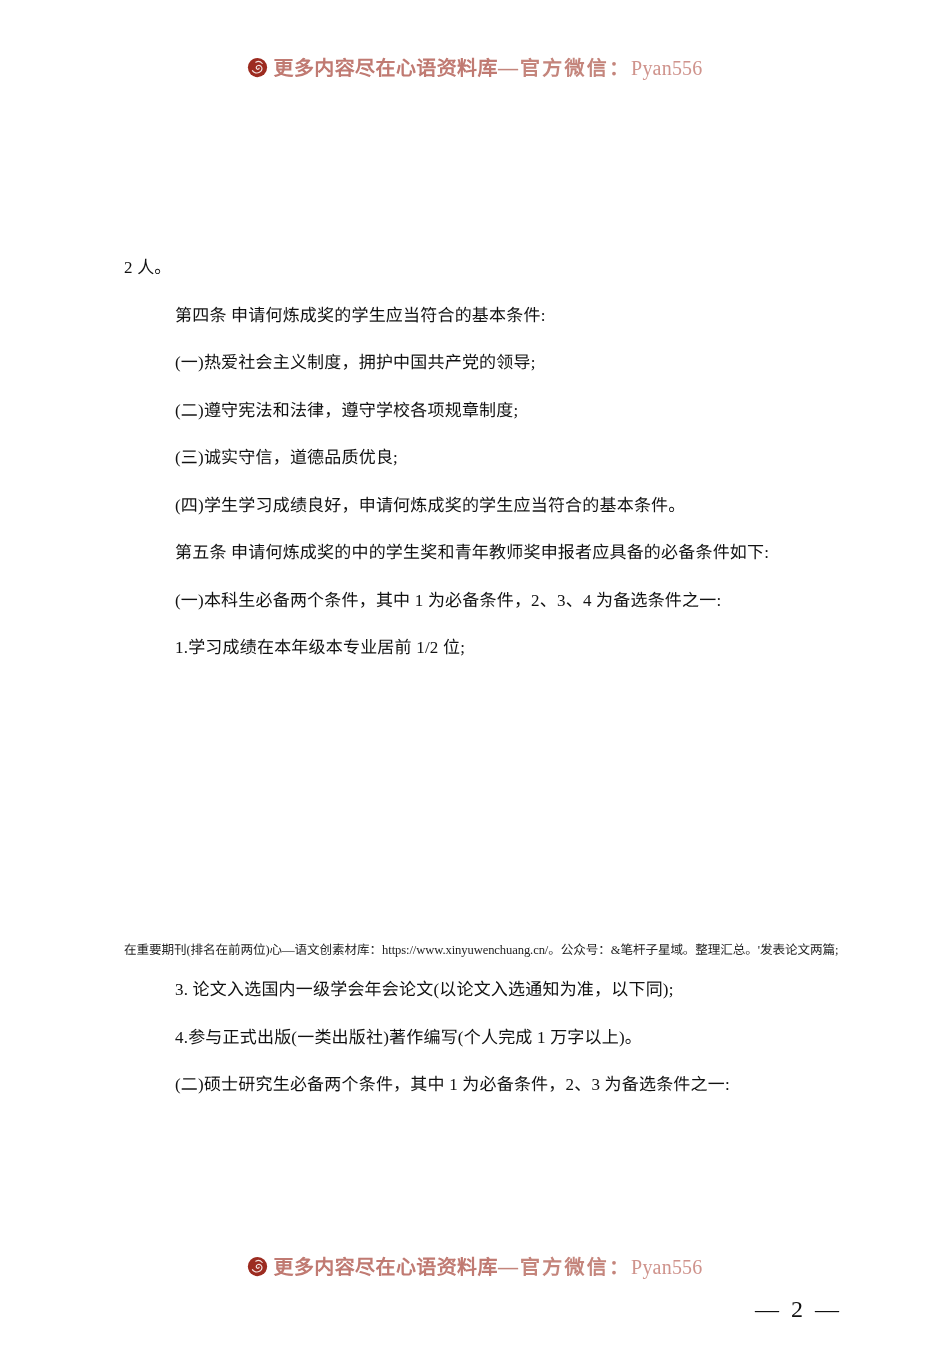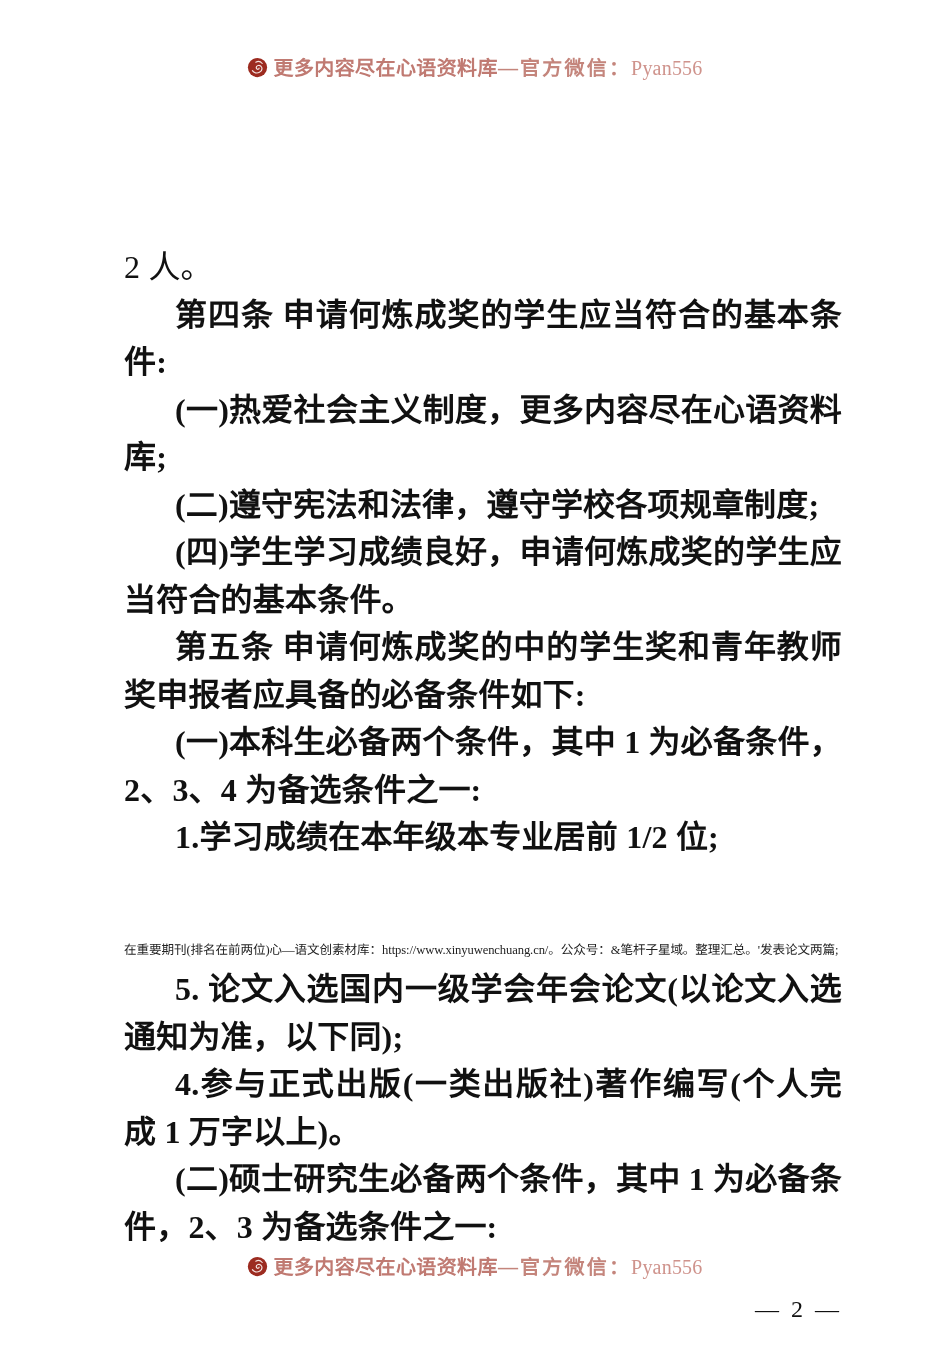--- a/index.html
+++ b/index.html
@@ -60,30 +60,30 @@
 
   
   .doc-body {
     position: absolute;
     left: 124px;
     top: 244px;
     width: 718px;
   }
 
   .para {
-    font-size: 32px;
+    font-size: 17px;
     line-height: 47.5px;
     letter-spacing: 0.2px;
     margin: 0;
     text-align: justify;
     text-justify: inter-ideograph;
     color: #111111;
     font-family: "Liberation Serif", "DejaVu Serif", serif;
   }
-  .para.indent { text-indent: 51px; font-weight: bold; }
+  .para.indent { text-indent: 51px; }
   .para.no-indent { text-indent: 0; }
 
   
   .microline {
     position: absolute;
     left: 124px;
     top: 910px;
     width: 760px;
     font-family: Liberation Serif, serif;
     font-size: 12.6px;
@@ -119,32 +119,33 @@
       </svg>
     </span>
     <span class="wm-text">
       <span class="wm-seg-a">更多内容尽在心语资料库</span><span class="wm-seg-b">—官方微信：</span><span class="wm-seg-c">Pyan556</span>
     </span>
   </div>
 
   <div class="doc-body">
     <p class="para no-indent">2 人。</p>
     <p class="para indent">第四条 申请何炼成奖的学生应当符合的基本条件:</p>
-    <p class="para indent">(一)热爱社会主义制度，更多内容尽在心语资料库;</p>
+    <p class="para indent">(一)热爱社会主义制度，拥护中国共产党的领导;</p>
     <p class="para indent">(二)遵守宪法和法律，遵守学校各项规章制度;</p>
+    <p class="para indent">(三)诚实守信，道德品质优良;</p>
     <p class="para indent">(四)学生学习成绩良好，申请何炼成奖的学生应当符合的基本条件。</p>
     <p class="para indent">第五条 申请何炼成奖的中的学生奖和青年教师奖申报者应具备的必备条件如下:</p>
     <p class="para indent">(一)本科生必备两个条件，其中 1 为必备条件，2、3、4 为备选条件之一:</p>
     <p class="para indent">1.学习成绩在本年级本专业居前 1/2 位;</p>
   </div>
 
   <div class="microline">在重要期刊(排名在前两位)心—语文创素材库：https://www.xinyuwenchuang.cn/。公众号：&amp;笔杆子星域。整理汇总。'发表论文两篇;</div>
 
   <div class="doc-body" style="top: 966px;">
-    <p class="para indent">5. 论文入选国内一级学会年会论文(以论文入选通知为准，以下同);</p>
+    <p class="para indent">3. 论文入选国内一级学会年会论文(以论文入选通知为准，以下同);</p>
     <p class="para indent">4.参与正式出版(一类出版社)著作编写(个人完成 1 万字以上)。</p>
     <p class="para indent">(二)硕士研究生必备两个条件，其中 1 为必备条件，2、3 为备选条件之一:</p>
   </div>
 
   <div class="watermark watermark-bottom">
     <span class="wm-logo">
       <svg viewBox="0 0 24 24" xmlns="http://www.w3.org/2000/svg" aria-hidden="true">
         <circle cx="12" cy="12" r="11" fill="#9c2b20"></circle>
         <path d="M6.2 15.6c1.6 2.6 5.2 3.4 8 1.9 2.3-1.2 3.3-3.6 2.6-5.6-.6-1.7-2.5-2.7-4.2-2.2-1.4.4-2.2 1.7-1.9 2.9.2 1 1.2 1.6 2.1 1.4.7-.2 1.1-.8 1-1.4" fill="none" stroke="#f4e3e0" stroke-width="1.35" stroke-linecap="round"></path>
         <path d="M17.4 7.4c-1.8-2.2-5-2.8-7.4-1.4" fill="none" stroke="#f4e3e0" stroke-width="1.2" stroke-linecap="round"></path>

